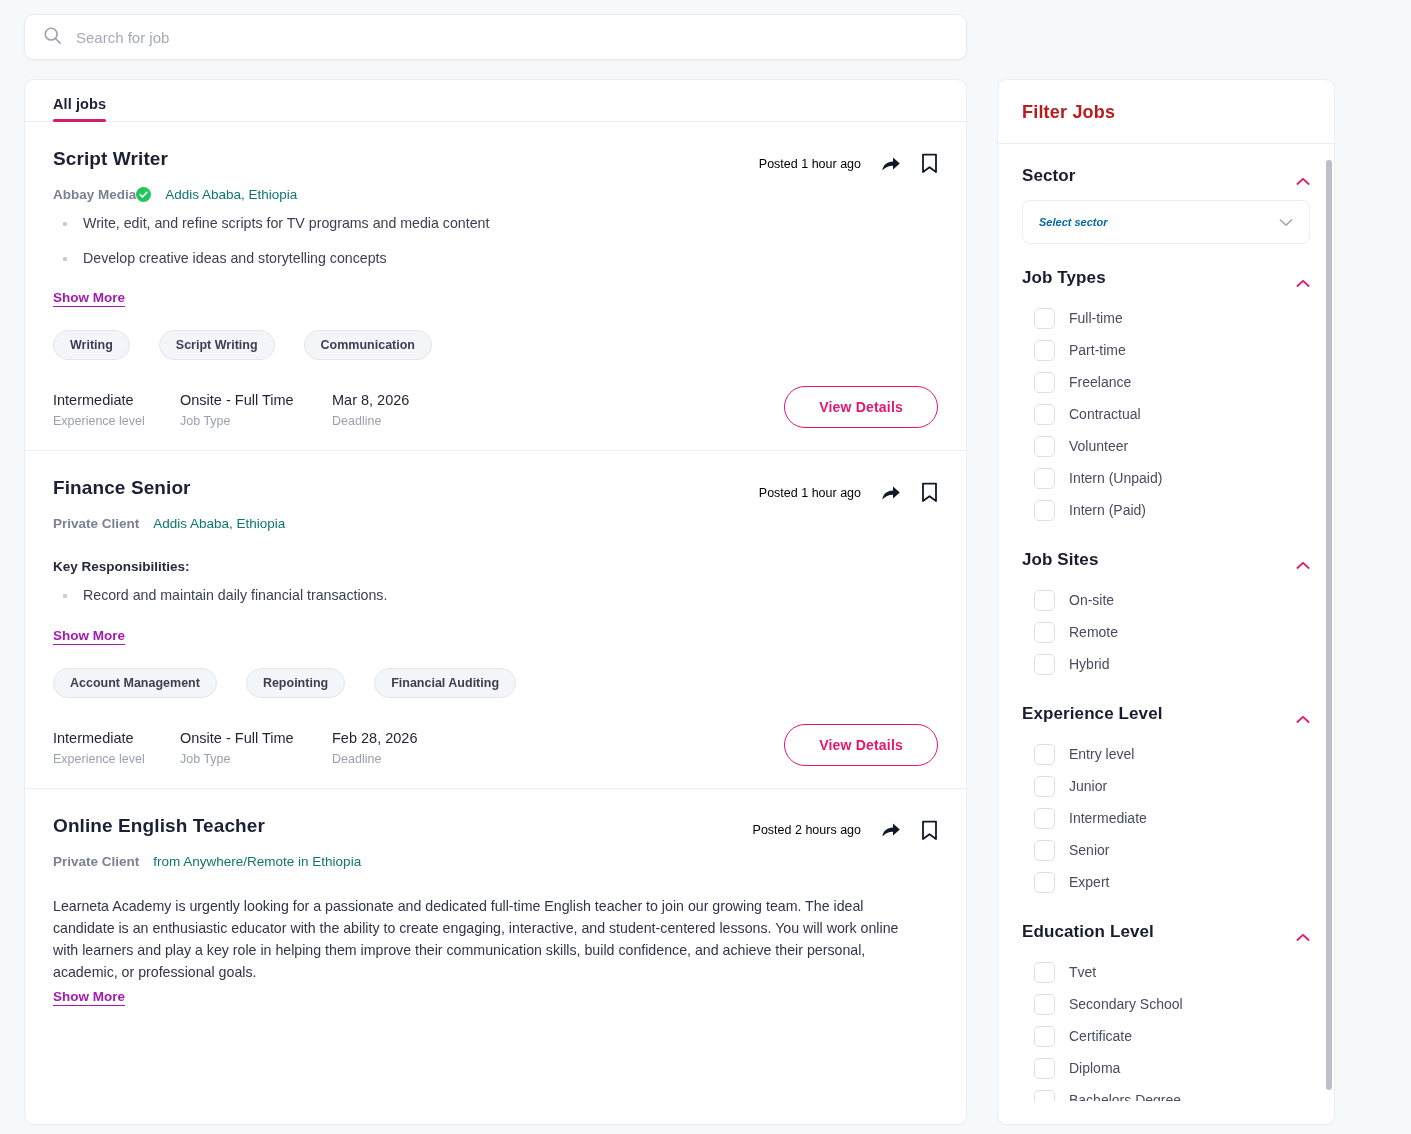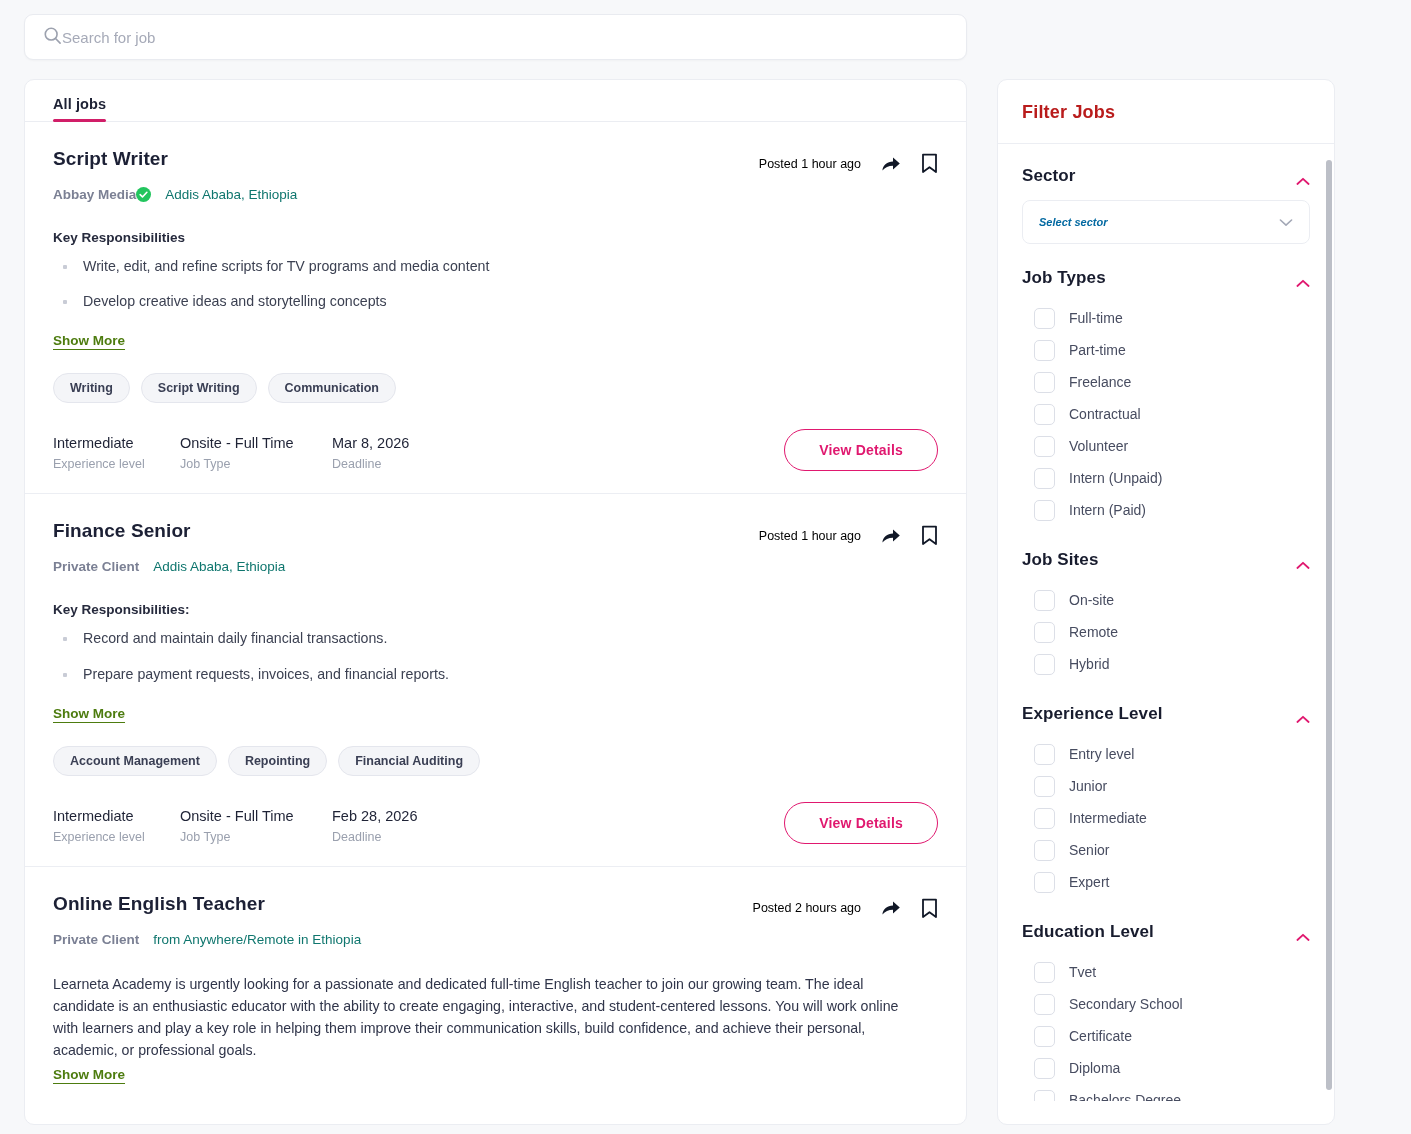--- a/index.html
+++ b/index.html
@@ -25,20 +25,21 @@
   }
 
   
   .searchbar {
     height: 46px;
     background: #ffffff;
     border: 1px solid #e9ebf0;
     border-radius: 9px;
     display: flex;
     align-items: center;
+    gap: 14px;
     padding: 0 18px;
     width: 943px;
     box-shadow: 0 1px 2px rgba(20,25,45,0.03);
   }
   .search-icon { flex: 0 0 auto; display: block; }
   .search-input {
     border: 0;
     outline: 0;
     font-family: "Liberation Sans", sans-serif;
     font-size: 15px;
@@ -181,29 +182,29 @@
     line-height: 1.56;
     color: #30354a;
     max-width: 860px;
   }
 
   .show-more {
     display: inline-block;
     margin-top: 6px;
     font-size: 13.5px;
     font-weight: bold;
-    color: #4d7c0f;
+    color: #a21caf;
     text-decoration: underline;
     text-underline-offset: 4px;
     cursor: pointer;
   }
 
   .tags {
     display: flex;
-    gap: 11px;
+    gap: 29px;
     margin-top: 24px;
     flex-wrap: wrap;
   }
   .tag {
     border: 1px solid #e4e6ed;
     background: #f4f5f8;
     border-radius: 20px;
     padding: 7px 16px;
     font-size: 12.5px;
     color: #3a3f54;
@@ -384,21 +385,20 @@
           <span class="company">Abbay Media</span>
           <span class="verified">
             <svg width="15" height="15" viewBox="0 0 16 16">
               <circle cx="8" cy="8" r="8" fill="#22c55e"></circle>
               <path d="M4.4 8.2L6.9 10.6L11.6 5.6" stroke="#ffffff" stroke-width="1.7" fill="none" stroke-linecap="round" stroke-linejoin="round"></path>
             </svg>
           </span>
           <span class="location">Addis Ababa, Ethiopia</span>
         </div>
 
-        <div class="resp-title">Key Responsibilities</div>
         <ul class="resp-list">
           <li>Write, edit, and refine scripts for TV programs and media content</li>
           <li>Develop creative ideas and storytelling concepts</li>
         </ul>
         <span class="show-more">Show More</span>
 
         <div class="tags">
           <span class="tag">Writing</span>
           <span class="tag">Script Writing</span>
           <span class="tag">Communication</span>
@@ -442,21 +442,20 @@
         </div>
 
         <div class="job-meta-line">
           <span class="company">Private Client</span>
           <span class="location">Addis Ababa, Ethiopia</span>
         </div>
 
         <div class="resp-title">Key Responsibilities:</div>
         <ul class="resp-list">
           <li>Record and maintain daily financial transactions.</li>
-          <li>Prepare payment requests, invoices, and financial reports.</li>
         </ul>
         <span class="show-more">Show More</span>
 
         <div class="tags">
           <span class="tag">Account Management</span>
           <span class="tag">Repointing</span>
           <span class="tag">Financial Auditing</span>
         </div>
 
         <div class="job-footer">

